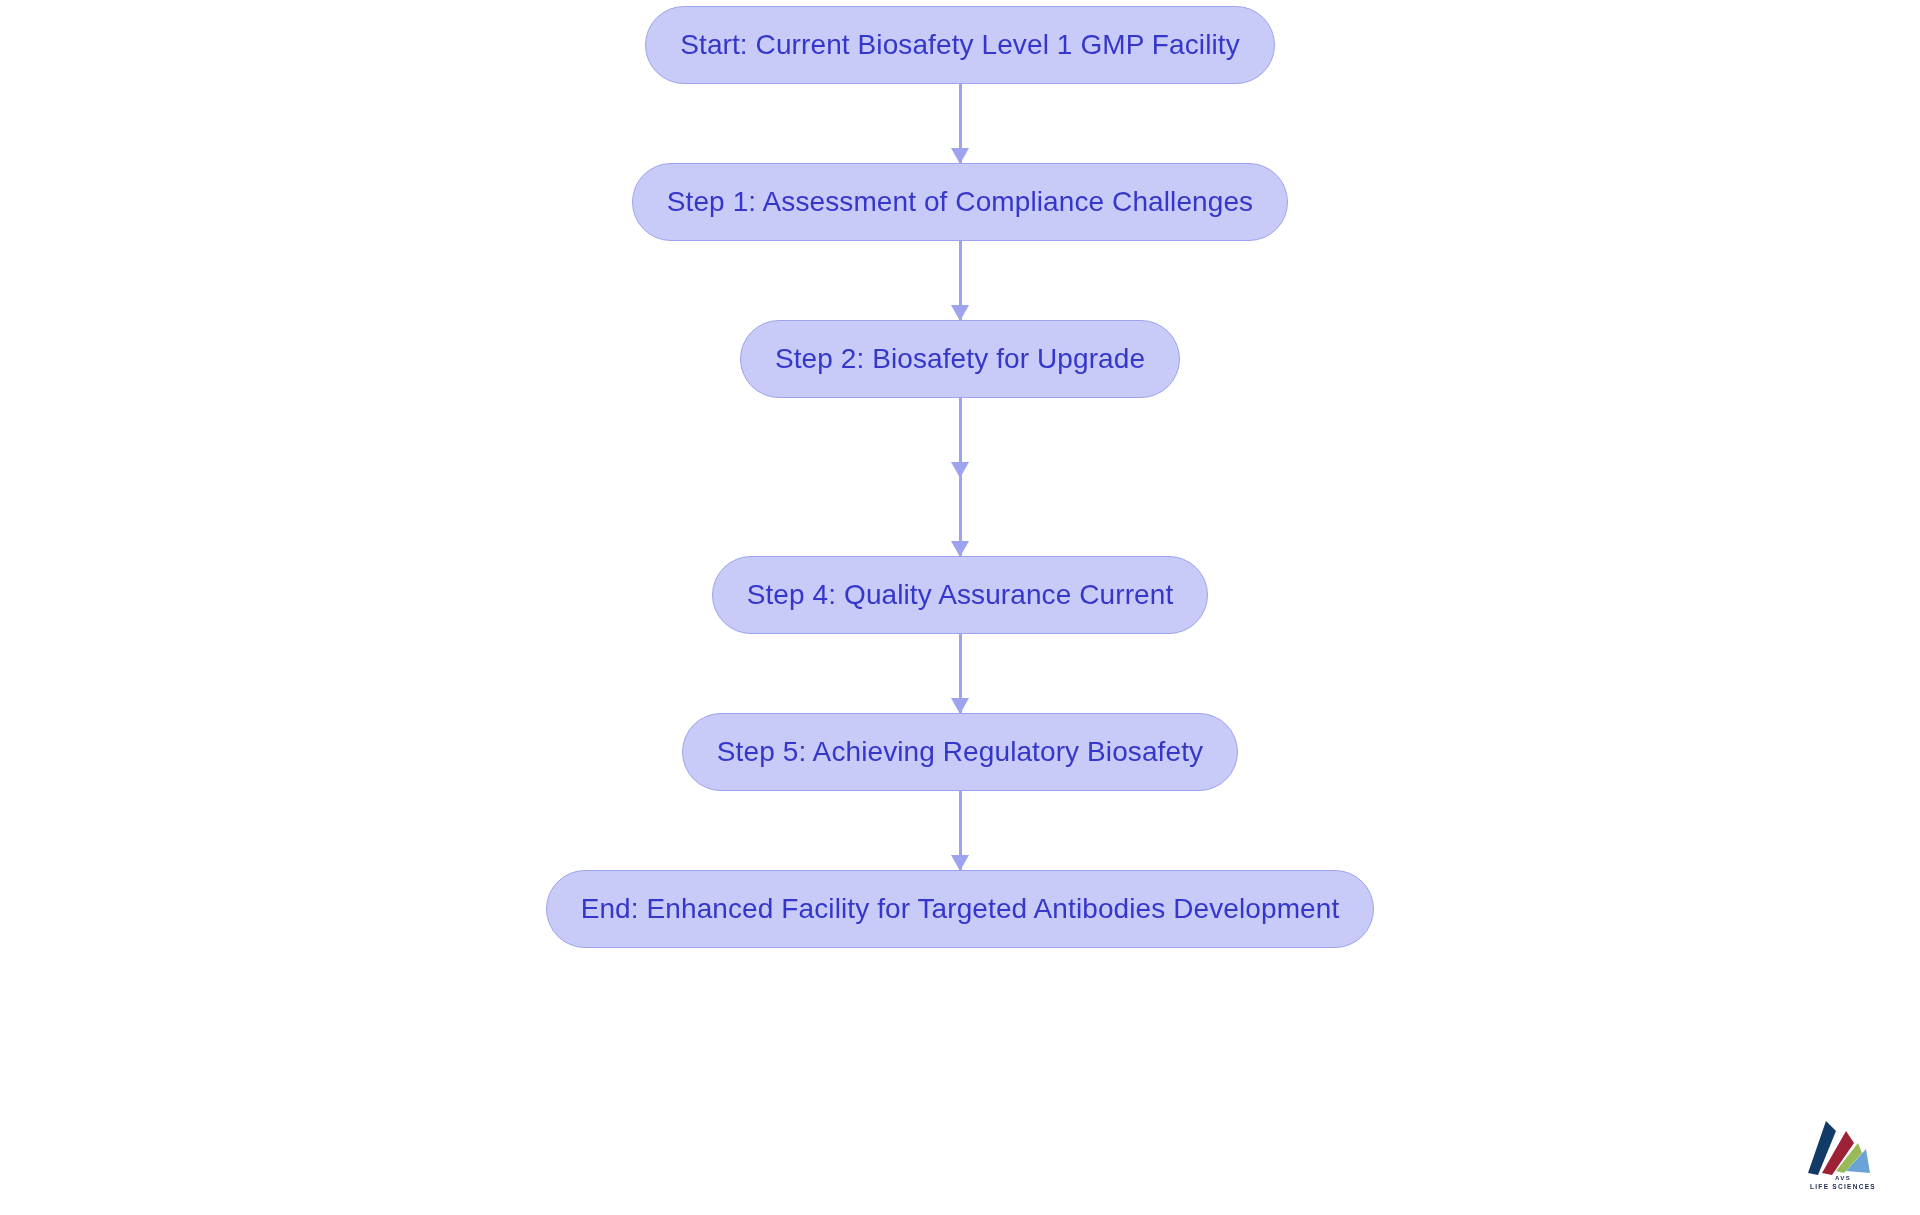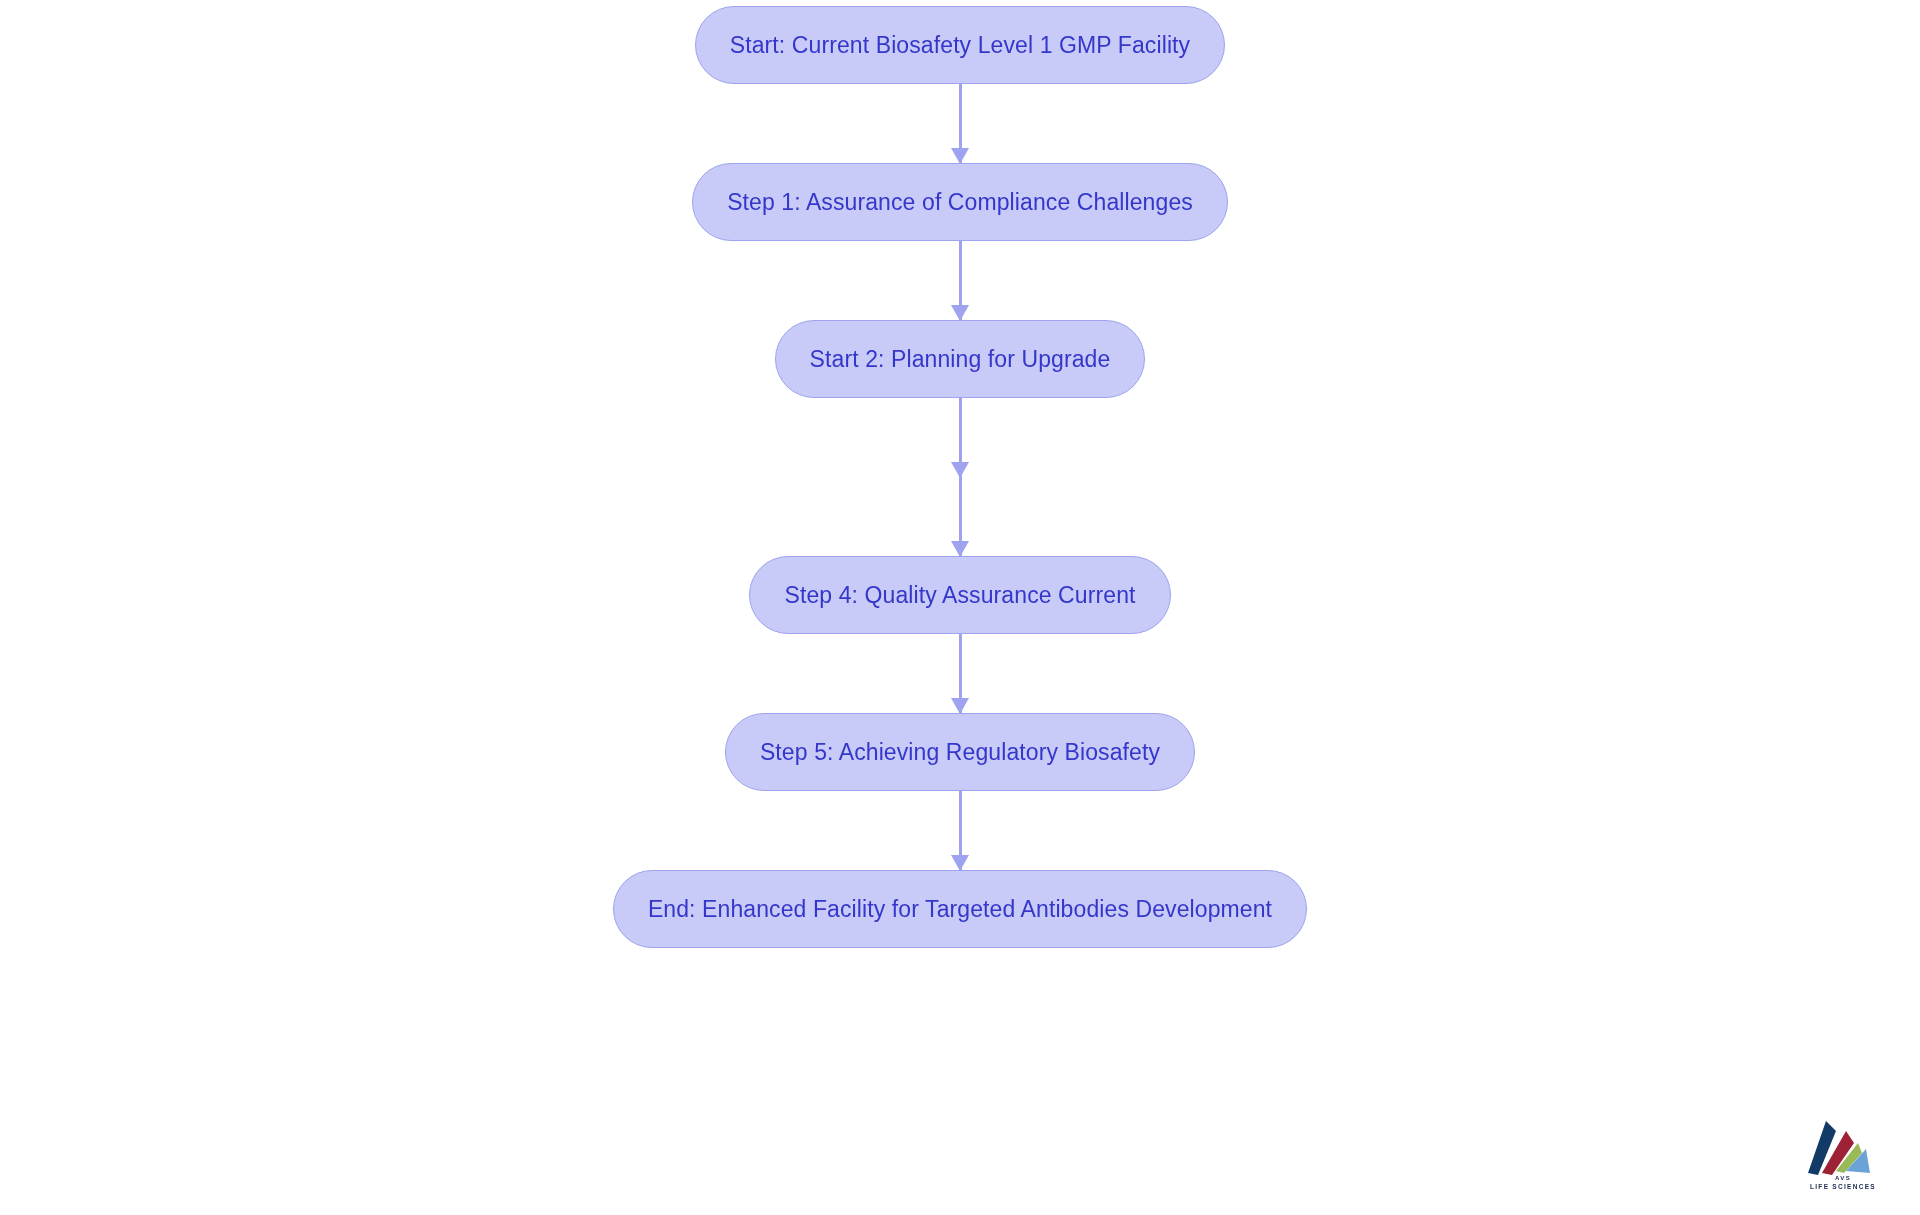--- a/index.html
+++ b/index.html
@@ -46,21 +46,21 @@
     background: #c8caf8;
     border: 1.6px solid #9da3ee;
     border-radius: 40px;
     padding: 0 34px;
     height: 78px;
     white-space: nowrap;
   }
 
   .node-label {
     color: #3437c9;
-    font-size: 23px;
+    font-size: 28px;
     font-weight: 400;
     letter-spacing: 0.1px;
     line-height: 1;
     font-family: "Liberation Sans", sans-serif;
   }
 
   .connector {
     position: relative;
     width: 3px;
     background: #9da3ee;
@@ -138,31 +138,31 @@
         <span class="node-label">Start: Current Biosafety Level 1 GMP Facility</span>
       </div>
     </div>
 
     <div class="connector gap-1">
       <span class="arrowhead"></span>
     </div>
 
     <div class="node-row">
       <div class="node">
-        <span class="node-label">Step 1: Assurance of Compliance Challenges</span>
+        <span class="node-label">Step 1: Assessment of Compliance Challenges</span>
       </div>
     </div>
 
     <div class="connector gap-2">
       <span class="arrowhead"></span>
     </div>
 
     <div class="node-row">
       <div class="node">
-        <span class="node-label">Start 2: Planning for Upgrade</span>
+        <span class="node-label">Step 2: Biosafety for Upgrade</span>
       </div>
     </div>
 
     <div class="connector gap-3">
       <span class="arrowhead"></span>
     </div>
 
 
     <div class="connector gap-4">
       <span class="arrowhead"></span>

